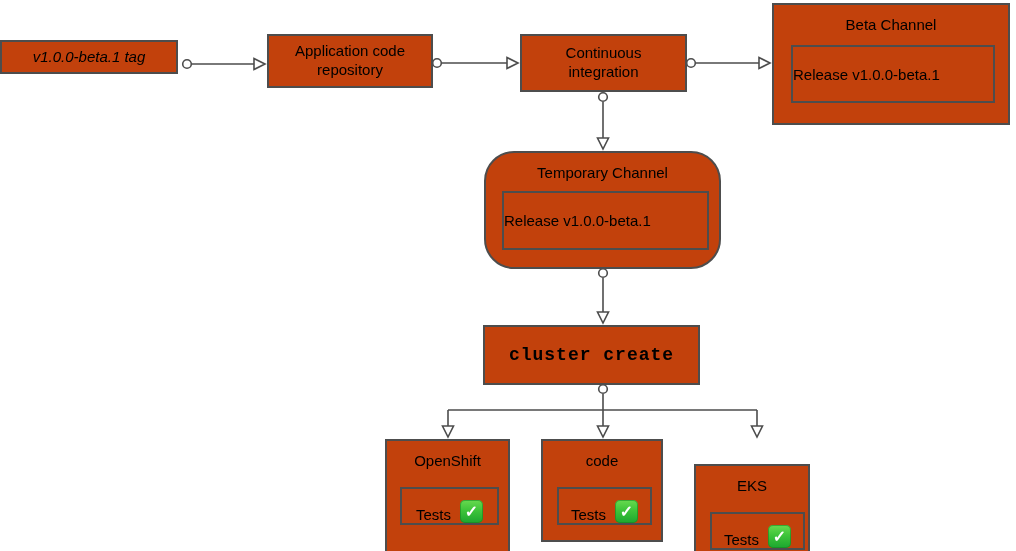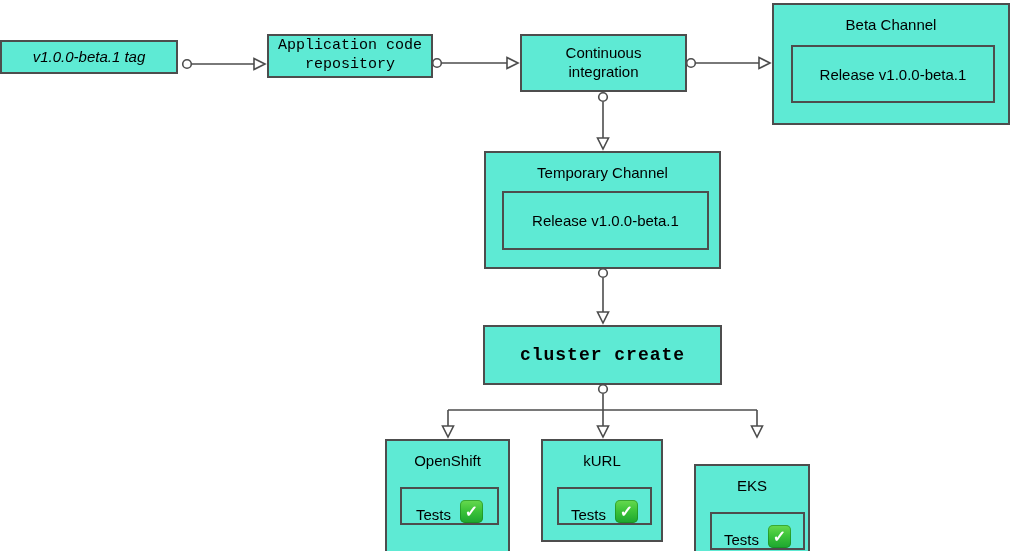--- a/index.html
+++ b/index.html
@@ -19,39 +19,38 @@
   .edges {
     position: absolute;
     left: 0;
     top: 0;
     pointer-events: none;
   }
   .box {
     position: absolute;
     box-sizing: border-box;
     border: 2px solid #4d4d4d;
-    background: #5eead4;
+    background: #c2410c;
   }
   .simple {
     display: flex;
     align-items: center;
     justify-content: center;
     text-align: center;
     font-size: 15px;
     line-height: 1.25;
   }
   .group-title {
     margin-top: 11px;
     text-align: center;
     font-size: 15px;
   }
   .inner {
     display: flex;
     align-items: center;
-    justify-content: center;
     text-align: center;
     font-size: 15px;
   }
   .mono {
     font-family: "Liberation Mono", "DejaVu Sans Mono", monospace;
     font-weight: bold;
     font-size: 18px;
     letter-spacing: 1px;
   }
   .tests-row {
@@ -104,56 +103,56 @@
       <path d="M442.5,426 L453.5,426 L448,437 Z"></path>
       <path d="M597.5,426 L608.5,426 L603,437 Z"></path>
       <path d="M751.5,426 L762.5,426 L757,437 Z"></path>
     </g>
   </svg>
 
   <div class="box simple" style="left:0; top:40px; width:178px; height:34px;font-style:italic;">
     <span>v1.0.0-beta.1 tag</span>
   </div>
 
-  <div class="box simple" style="left:267px; top:34px; width:166px; height:44px;font-family:Liberation Mono, monospace;">
+  <div class="box simple" style="left:267px; top:34px; width:166px; height:54px;">
     <span>Application code repository</span>
   </div>
 
   <div class="box simple" style="left:520px; top:34px; width:167px; height:58px; padding:12px 28px;">
     <span>Continuous integration</span>
   </div>
 
   <div class="box" style="left:772px; top:3px; width:238px; height:122px;">
     <div class="group-title">Beta Channel</div>
     <div class="box inner" style="left:17px; top:40px; width:204px; height:58px;">
       <span>Release v1.0.0-beta.1</span>
     </div>
   </div>
 
-  <div class="box" style="left:484px; top:151px; width:237px; height:118px;">
+  <div class="box" style="left:484px; top:151px; width:237px; height:118px;border-radius:30px;">
     <div class="group-title">Temporary Channel</div>
     <div class="box inner" style="left:16px; top:38px; width:207px; height:59px;">
       <span>Release v1.0.0-beta.1</span>
     </div>
   </div>
 
-  <div class="box simple mono" style="left:483px; top:325px; width:239px; height:60px;">
+  <div class="box simple mono" style="left:483px; top:325px; width:217px; height:60px;">
     <span>cluster create</span>
   </div>
 
   <div class="box" style="left:385px; top:439px; width:125px; height:121px;">
     <div class="group-title">OpenShift</div>
     <div class="box inner tests-row" style="left:13px; top:46px; width:99px; height:38px;">
       <span>Tests</span>
       <span class="check-icon">✓</span>
     </div>
   </div>
 
   <div class="box" style="left:541px; top:439px; width:122px; height:103px;">
-    <div class="group-title">kURL</div>
+    <div class="group-title">code</div>
     <div class="box inner tests-row" style="left:14px; top:46px; width:95px; height:38px;">
       <span>Tests</span>
       <span class="check-icon">✓</span>
     </div>
   </div>
 
   <div class="box" style="left:694px; top:439px; width:116px; height:104px;margin-top:25px;">
     <div class="group-title">EKS</div>
     <div class="box inner tests-row" style="left:14px; top:46px; width:95px; height:38px;">
       <span>Tests</span>

